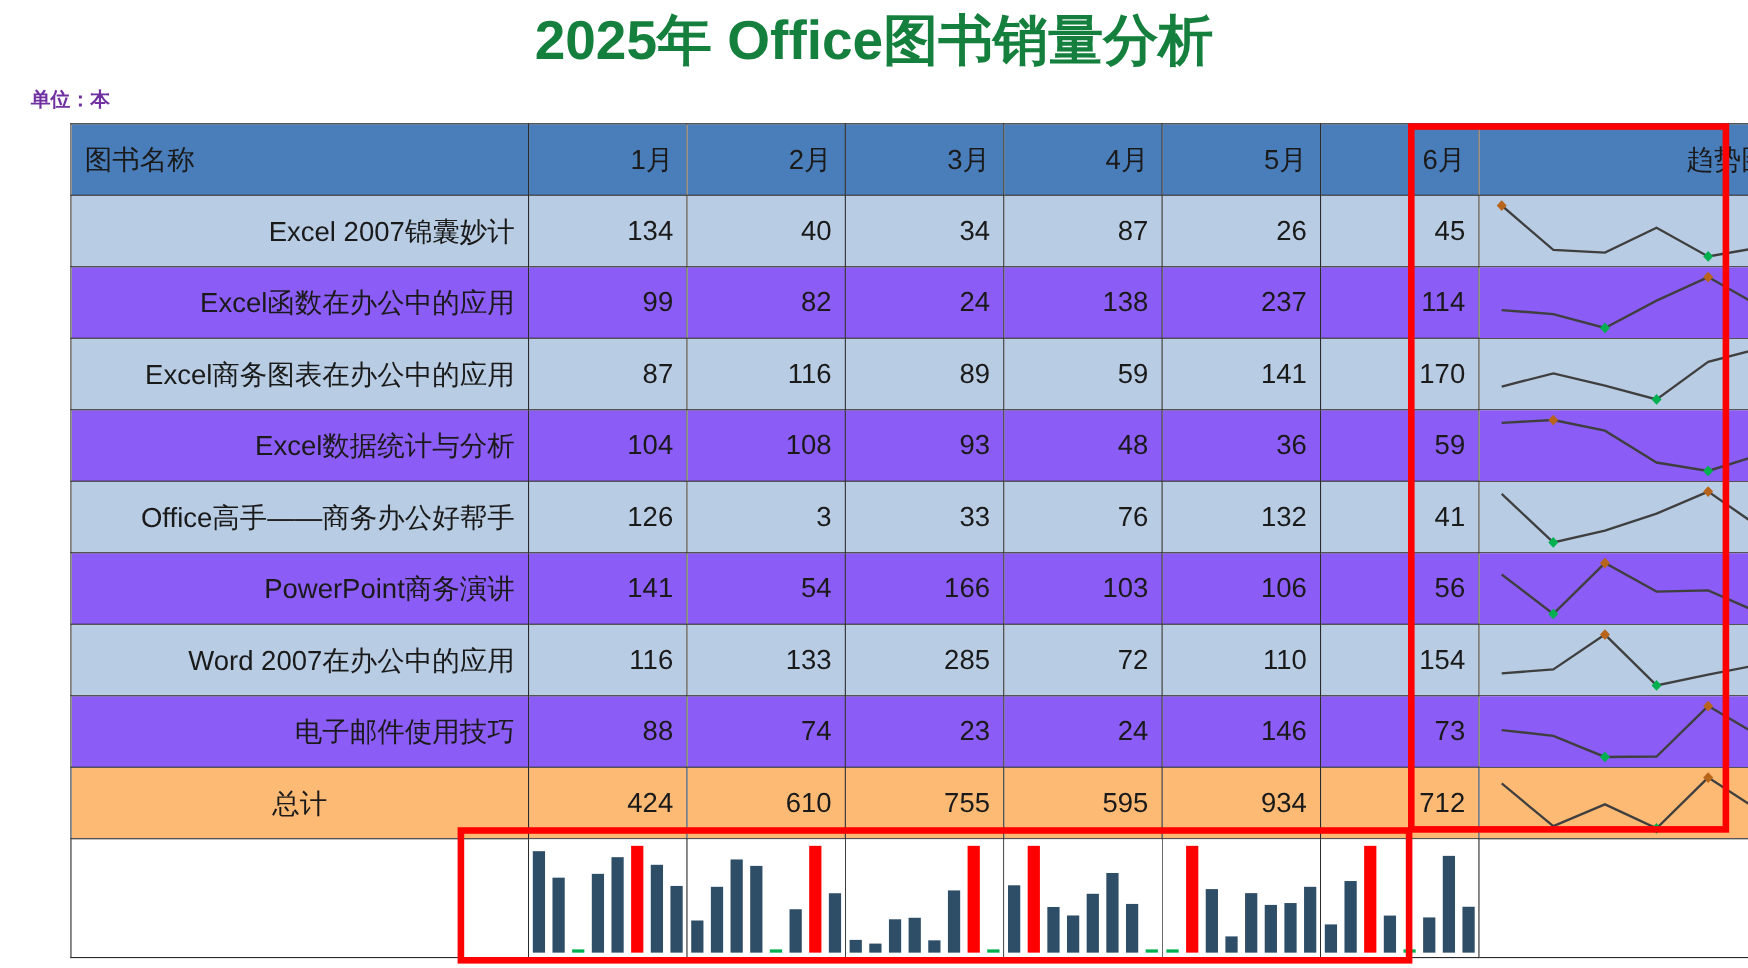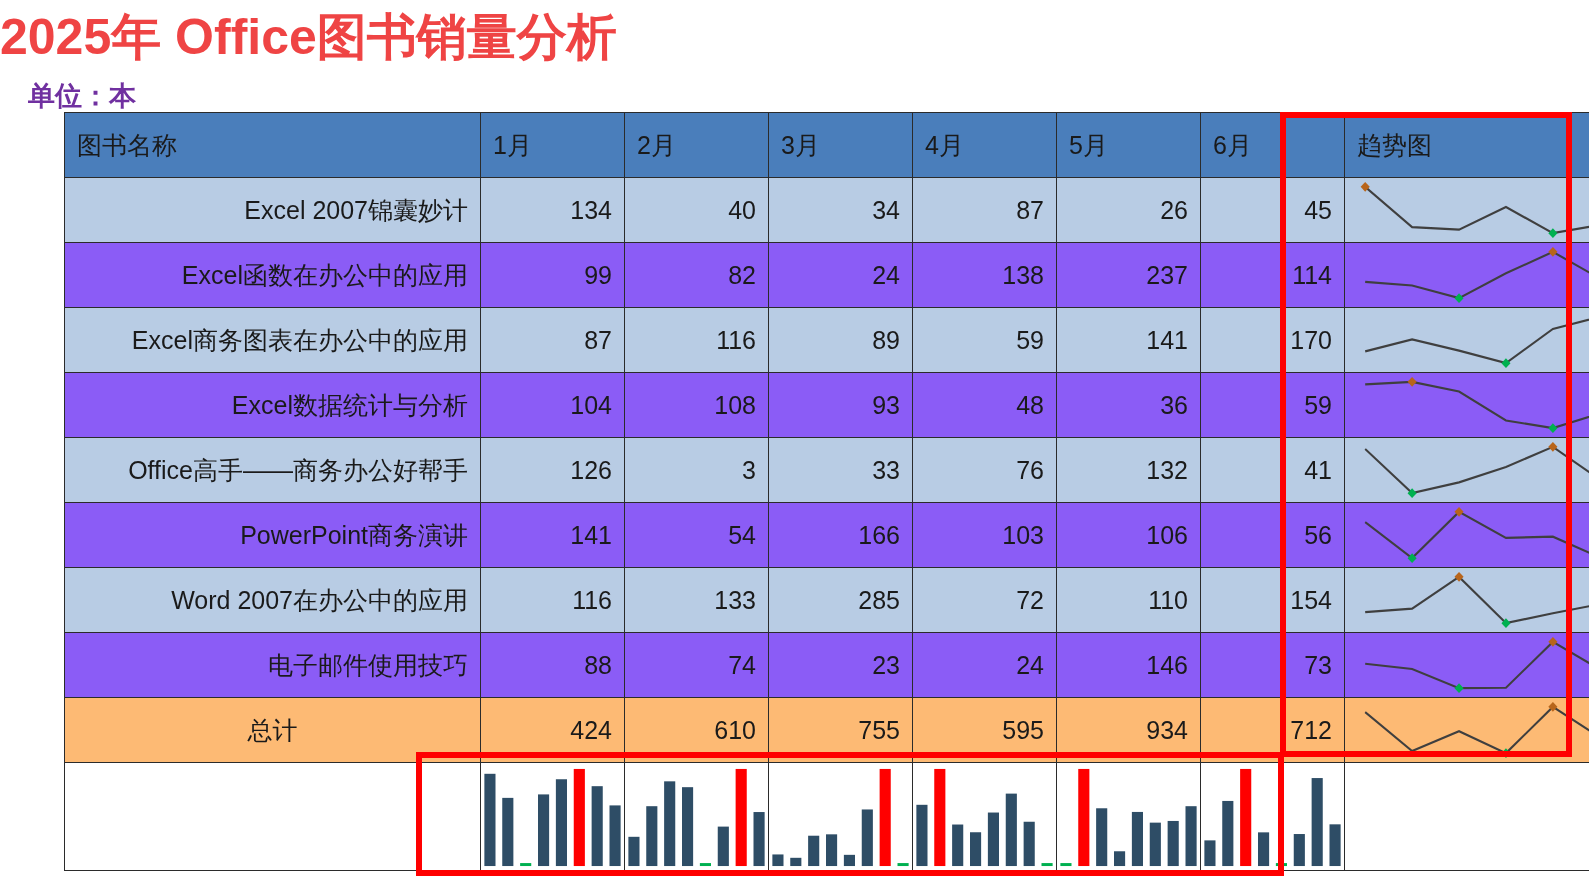--- a/index.html
+++ b/index.html
@@ -13,33 +13,33 @@
     position: relative;
     width: 1589px; height: 880px;
     background: #ffffff;
   }
 
   
   #title {
     position: absolute;
     left: 0; top: 4px;
     width: 1589px;
-    text-align: left;
+    text-align: center;
     font-size: 50px;
     font-weight: 700;
-    color: #ef4444;
+    color: #15803d;
     letter-spacing: 0px;
     white-space: nowrap;
   }
 
   
   #unit {
     position: absolute;
     left: 28px; top: 78px;
-    font-size: 27px;
+    font-size: 18px;
     font-weight: 700;
     color: #7030a0;
     white-space: nowrap;
   }
 
   
   #table-wrap {
     position: absolute;
     left: 16px; top: 112px;
     width: 1500px;
@@ -61,21 +61,21 @@
     color: #1a1a1a;
     padding: 0 12px;
     vertical-align: middle;
     overflow: hidden;
     white-space: nowrap;
   }
   thead th {
     background: #4a7ebb;
     color: #ffffff;
     font-weight: 400;
-    text-align: left;
+    text-align: right;
     height: 62px;
     font-size: 26px;
   }
   thead th.name-head { text-align: left; }
 
   tbody tr.odd  td { background: #b8cce4; }
   tbody tr.even td { background: #8b5cf6; }
   tbody tr.total td { background: #fdba74; font-weight: 400; }
 
   td.name { text-align: right; }

